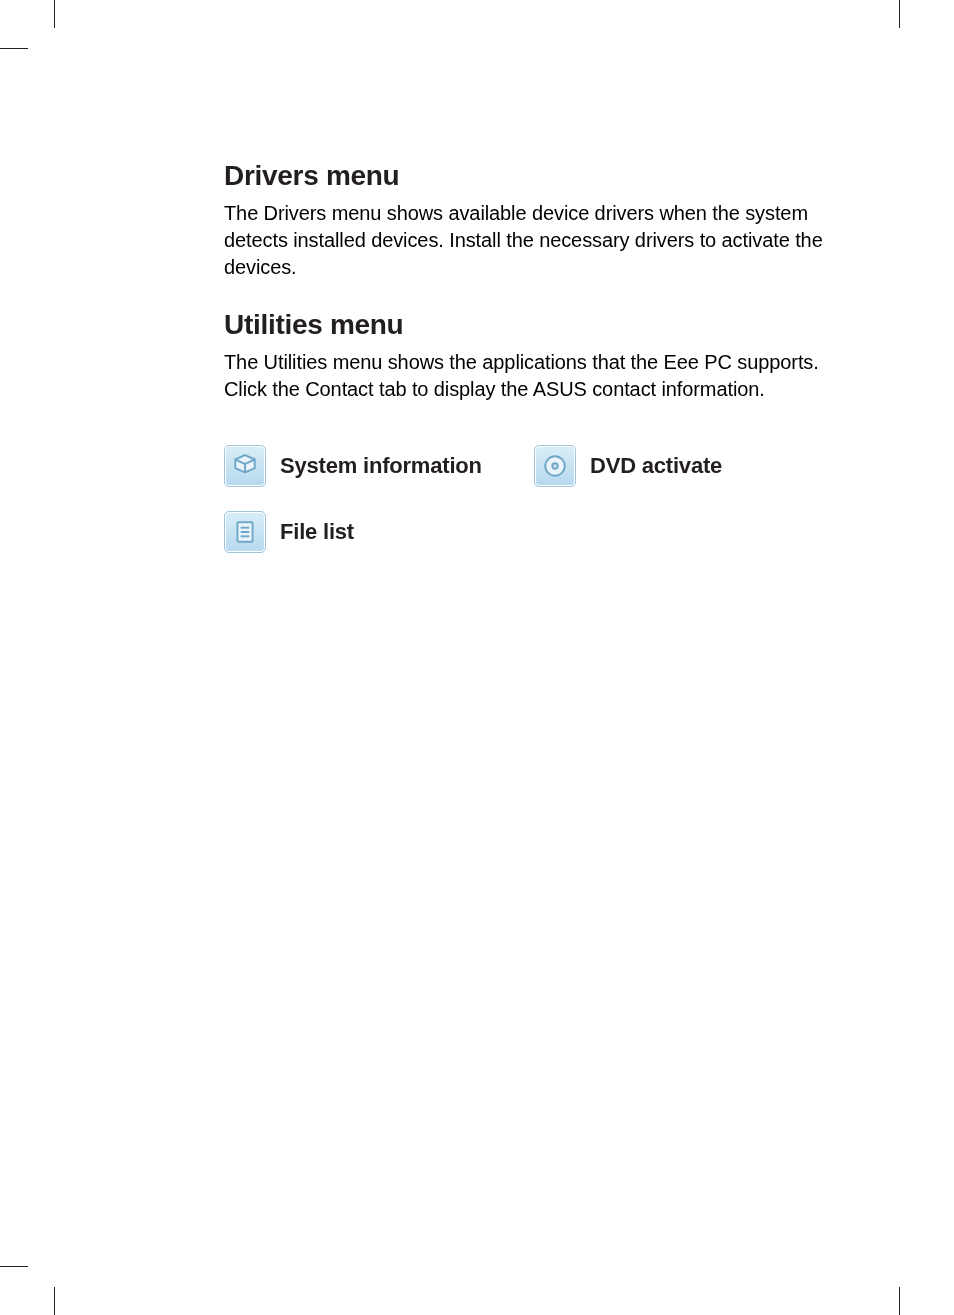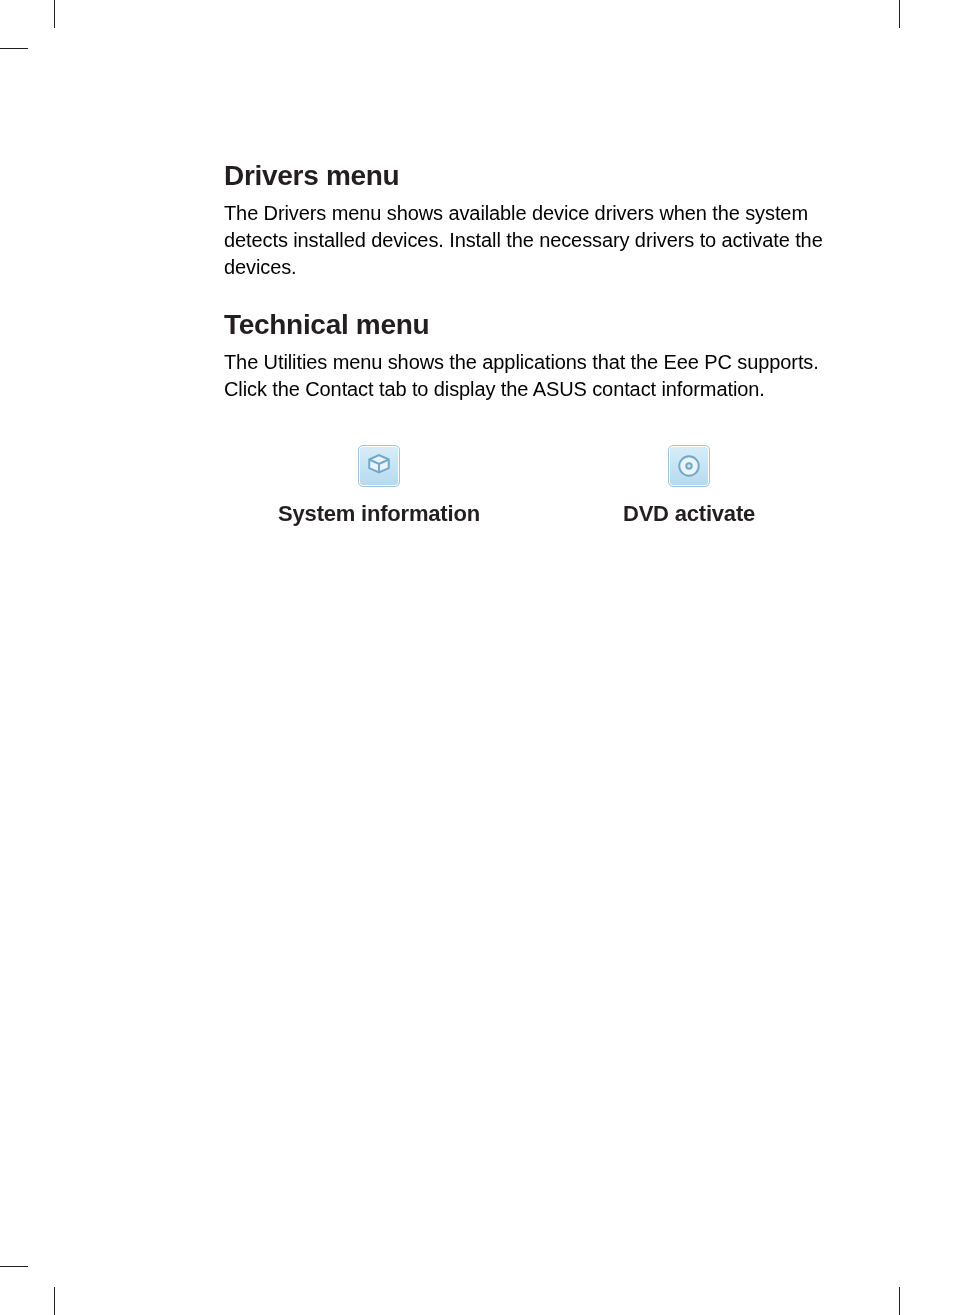--- a/index.html
+++ b/index.html
@@ -14,21 +14,21 @@
   .crop.bl-v { left: 54px; bottom: 0; width: 1px; height: 28px; }
   .crop.bl-h { left: 0; bottom: 48px; width: 28px; height: 1px; }
   .crop.br-v { right: 54px; bottom: 0; width: 1px; height: 28px; }
 
   .content { position: absolute; left: 184px; top: 160px; width: 620px; margin-left: 40px; }
   h2.section { font-size: 28px; font-weight: 700; color: #231f20; margin-top: 28px; margin-bottom: 8px; letter-spacing: -0.3px; }
   h2.section.first { margin-top: 0; }
   p.body { font-size: 20px; line-height: 1.35; color: #000000; letter-spacing: -0.1px; }
 
   .icon-grid { margin-top: 42px; display: grid; grid-template-columns: 310px 310px; row-gap: 24px; }
-  .icon-item { display: flex; align-items: center; gap: 14px; flex-direction: column; }
+  .icon-item { display: flex; align-items: center; gap: 14px; }
   .icon-item .label { font-size: 22px; font-weight: 700; color: #231f20; letter-spacing: -0.2px; }
   .icon-box { width: 42px; height: 42px; border-radius: 5px; display: flex; align-items: center; justify-content: center;
               background: linear-gradient(#d8eef8, #b6d9ee); border: 1px solid #9ec4de; box-shadow: inset 0 0 0 1px #fff; }
   .icon-box svg { width: 26px; height: 26px; }
 
   .footer { position: absolute; left: 170px; right: 164px; bottom: 118px; }
   .footer-rule { border: 0; border-top: 1px solid #a8a8a8; margin-bottom: 10px; }
   .footer-row { display: flex; justify-content: space-between; font-size: 18px; color: #555; }
 </style>
 </head>
@@ -41,21 +41,21 @@
   <div class="crop tr-v"></div>
   <div class="crop bl-v"></div>
   <div class="crop bl-h"></div>
   <div class="crop br-v"></div>
 
   <div class="content">
 
     <h2 class="section first">Drivers menu</h2>
     <p class="body">The Drivers menu shows available device drivers when the system detects installed devices. Install the necessary drivers to activate the devices.</p>
 
-    <h2 class="section">Technical menu</h2>
+    <h2 class="section">Utilities menu</h2>
     <p class="body">The Utilities menu shows the applications that the Eee PC supports.</p>
 
     <p class="body">Click the Contact tab to display the ASUS contact information.</p>
 
 
     <div class="icon-grid">
 
       <div class="icon-item">
         <div class="icon-box">
           <svg viewBox="0 0 24 24" fill="none" stroke="#6fa8c9" stroke-width="1.8">
@@ -70,18 +70,29 @@
       <div class="icon-item">
         <div class="icon-box">
           <svg viewBox="0 0 24 24" fill="none" stroke="#6fa8c9" stroke-width="1.8">
             <circle cx="12" cy="12" r="9" fill="#eaf4fa"></circle>
             <circle cx="12" cy="12" r="2.5" fill="#cfe6f3"></circle>
           </svg>
         </div>
         <span class="label">DVD activate</span>
       </div>
 
+      <div class="icon-item">
+        <div class="icon-box">
+          <svg viewBox="0 0 24 24" fill="none" stroke="#6fa8c9" stroke-width="1.8">
+            <rect x="5" y="3" width="14" height="18" rx="1" fill="#eaf4fa"></rect>
+            <line x1="8" y1="8" x2="16" y2="8"></line>
+            <line x1="8" y1="12" x2="16" y2="12"></line>
+            <line x1="8" y1="16" x2="16" y2="16"></line>
+          </svg>
+        </div>
+        <span class="label">File list</span>
+      </div>
 
     </div>
   </div>
 
 
 </div>
 
 </body></html>

